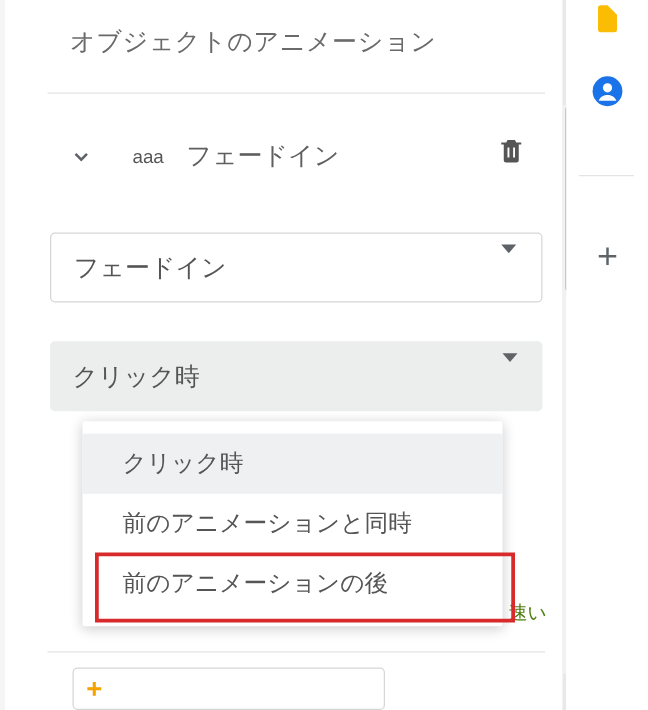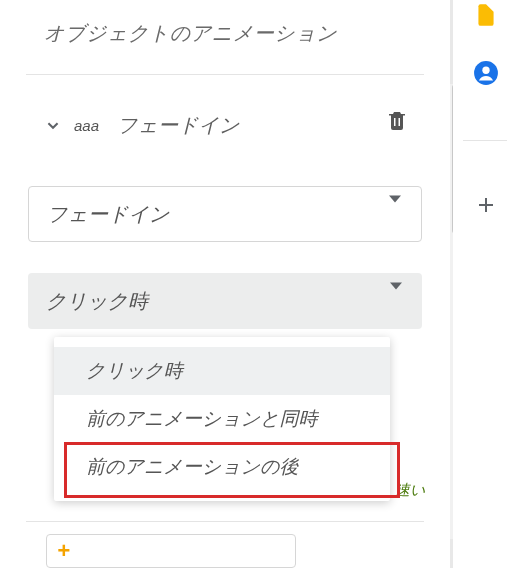--- a/index.html
+++ b/index.html
@@ -1,30 +1,30 @@
 <!DOCTYPE html>
 <html><head>
 <meta charset="utf-8">
 <style>
   * { box-sizing: border-box; margin: 0; padding: 0; }
   html, body { width: 518px; height: 568px; font-family: Arial, "Hiragino Sans", "Yu Gothic", sans-serif; background: #fff; color: #3c4043; overflow: hidden; }
   .root { position: relative; width: 518px; height: 568px; }
-  .panel-wrap { position: absolute; left: 0; top: 0; width: 446px; height: 568px; background: #fff; font-style: italic; }
+  .panel-wrap { position: absolute; left: 12px; top: 0; width: 446px; height: 568px; background: #fff; }
   .edge-left { position: absolute; left: 0; top: 0; width: 4px; height: 568px; background: #f5f5f5; }
   .edge-right { position: absolute; left: 450px; top: 0; width: 3px; height: 568px; background: #e8e8e8; }
   .right-strip { position: absolute; left: 453px; top: 0; width: 65px; height: 568px; background: #fff; }
   .scrollbar { position: absolute; left: 450px; top: 84px; width: 11px; height: 455px; background: #f1f1f1; border-radius: 0; }
   .scrollbar-thumb { position: absolute; left: 2px; top: 0; width: 8px; height: 150px; background: #c8c8c8; border-radius: 4px; }
 
   .panel-title { font-size: 20px; color: #6a6a6a; padding: 20px 0 0 44px; letter-spacing: 0.5px; }
   .hr1 { position: absolute; left: 26px; top: 74px; width: 398px; height: 1px; background: #e4e4e4; }
 
   .anim-row { position: absolute; left: 40px; top: 95px; width: 390px; height: 60px; display: flex; align-items: center; }
   .chevron { width: 26px; height: 26px; display: flex; align-items: center; justify-content: center; color: #5f6368; }
-  .tag-label { font-size: 15px; color: #555; margin: 0 18px 0 8px; }
+  .tag-label { font-size: 15px; color: #555; margin: 0 18px 0 28px; }
   .anim-name-block { display: flex; flex-direction: column; }
   .anim-name { font-size: 20px; color: #5f5f5f; line-height: 1.3; }
   .anim-sub { font-size: 19px; color: #5f5f5f; line-height: 1.3; }
   .trash { position: absolute; right: 18px; top: 10px; width: 30px; height: 30px; display: flex; align-items: center; justify-content: center; color: #555; }
 
   .select1 { position: absolute; left: 28px; top: 186px; width: 394px; height: 56px; border: 1px solid #d6d6d6; border-radius: 4px; display: flex; align-items: center; padding: 0 18px; font-size: 20px; color: #555; }
   .select1 .arrow { position: absolute; right: 20px; top: 50%; transform: translateY(-50%); }
 
   .select2 { position: absolute; left: 28px; top: 273px; width: 394px; height: 56px; background: #eceded; border-radius: 4px; display: flex; align-items: center; padding: 0 18px; font-size: 20px; color: #555; }
   .select2 .arrow { position: absolute; right: 20px; top: 50%; transform: translateY(-50%); }

